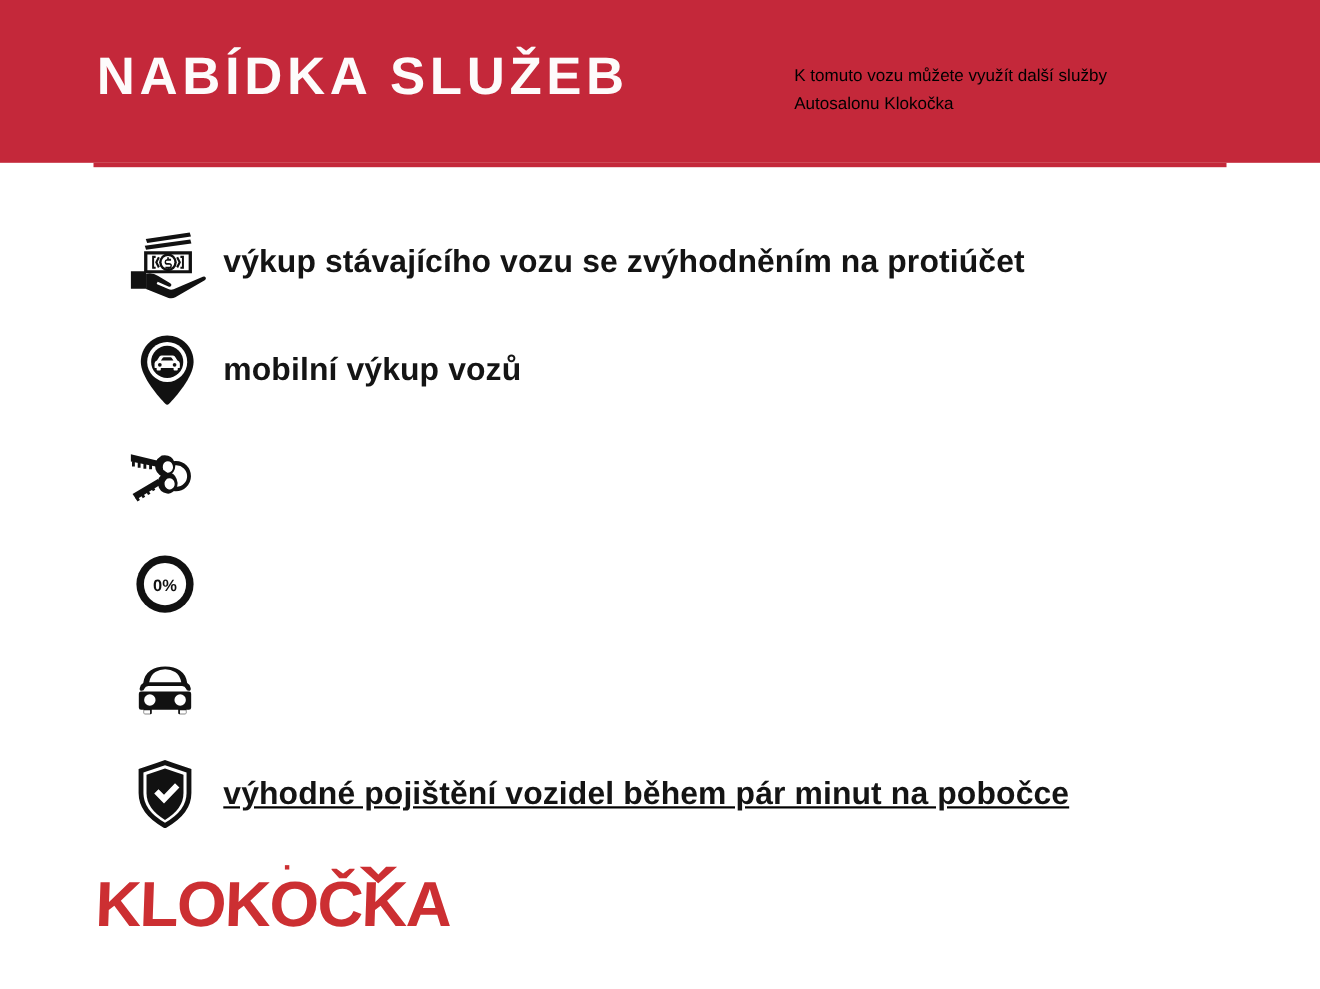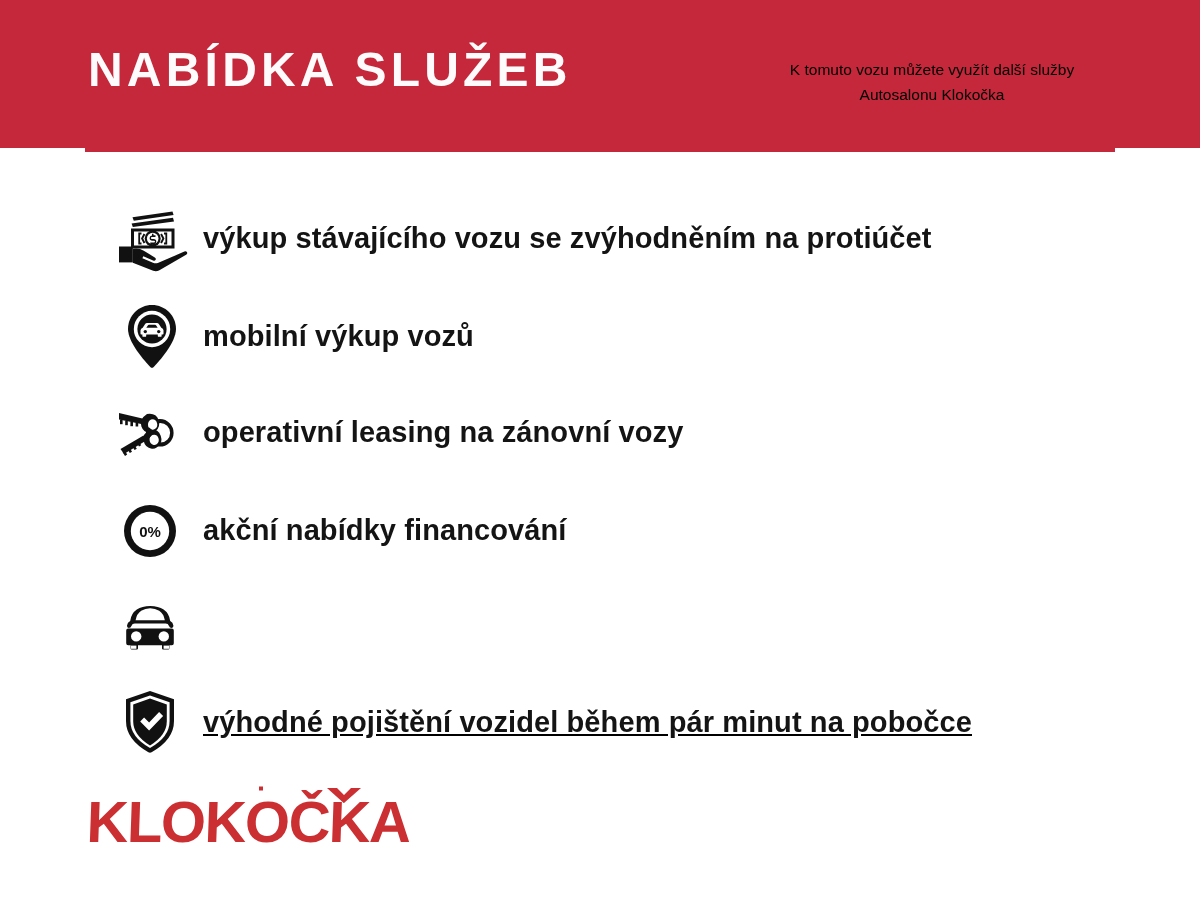--- a/index.html
+++ b/index.html
@@ -17,21 +17,20 @@
     -webkit-font-smoothing: antialiased;
   }
 
   
   .header {
     position: relative;
     width: 1200px;
     height: 148px;
     background: #c4283a;
     box-sizing: border-box;
-    text-align: center;
   }
   
   .header-step {
     position: absolute;
     left: 85px;
     top: 148px;
     width: 1030px;
     height: 4px;
     background: #c4283a;
   }
@@ -198,32 +197,30 @@
           <path d="M33.6 33.0 q8.0 -2.0 11.0 5.4 q3.0 7.4 -4.0 12.2 q-2.2 1.5 -4.8 1.1 q-6.8 -1.1 -8.2 -8.0 q-1.4 -7.0 6.0 -10.7 z"></path>
 
           <path d="M44.0 22.0 a13.8 13.8 0 1 1 -0.4 27.6 a13.8 13.8 0 0 1 0.4 -27.6 z m0.2 4.0 a9.8 9.8 0 1 0 0.2 19.6 a9.8 9.8 0 0 0 -0.2 -19.6 z"></path>
 
           <path d="M35.0 22.5 q4.6 -1.0 6.0 3.4 q1.2 3.8 -2.2 6.2 q-1.4 1.0 -3.0 0.6 q-3.6 -0.9 -3.8 -4.8 q-0.2 -3.8 3.0 -5.4 z" fill="#ffffff"></path>
           <path d="M36.4 38.0 q4.4 -1.2 6.0 3.0 q1.4 3.8 -1.8 6.2 q-1.4 1.0 -3.0 0.7 q-3.6 -0.8 -4.0 -4.6 q-0.4 -3.8 2.8 -5.3 z" fill="#ffffff"></path>
           <path d="M32.8 30.2 q3.2 2.0 5.2 5.4 q-2.6 2.2 -4.4 5.4 q-2.6 -3.0 -2.8 -6.0 q-0.2 -3.0 2.0 -4.8 z" fill="#111111"></path>
         </g>
       </svg>
     </span>
-    <span class="service-label">operativní leasing na zánovní vozy</span>
   </div>
 
   <div class="service-row row-3">
     <span class="service-icon">
       <svg width="72" height="72" viewBox="0 0 72 72" aria-hidden="true">
         <circle cx="34" cy="36" r="26" fill="#111111"></circle>
         <circle cx="34" cy="36" r="19.2" fill="#ffffff"></circle>
         <text x="34" y="42.4" text-anchor="middle" font-family="'Liberation Sans', sans-serif" font-size="15" font-weight="700" fill="#111111">0%</text>
       </svg>
     </span>
-    <span class="service-label">akční nabídky financování</span>
   </div>
 
   <div class="service-row row-4">
     <span class="service-icon">
       <svg width="72" height="72" viewBox="0 0 72 72" aria-hidden="true">
         <g fill="#111111">
           <path d="M11.0 34.6 q0.4 -3.2 3.2 -4.6 q1.0 -7.6 6.6 -11.4 q5.2 -3.6 13.4 -3.6 q8.2 0 13.4 3.6 q5.6 3.8 6.6 11.4 q2.8 1.4 3.2 4.6 q0.3 2.4 -1.8 2.4 q-2.0 0 -2.6 -2.0 q-0.8 -2.4 -3.4 -2.4 H18.8 q-2.6 0 -3.4 2.4 q-0.6 2.0 -2.6 2.0 q-2.1 0 -1.8 -2.4 z"></path>
           <path d="M19.6 29.2 q1.2 -6.6 5.6 -9.4 q4.0 -2.5 9.0 -2.5 q5.0 0 9.0 2.5 q4.4 2.8 5.6 9.4 z" fill="#ffffff"></path>
           <path d="M12.2 37.6 h43.6 q2.0 0 2.0 2.0 v12.6 q0 2.0 -2.0 2.0 h-2.4 v3.0 q0 1.2 -1.2 1.2 h-5.0 q-1.2 0 -1.2 -1.2 v-3.0 H22.0 v3.0 q0 1.2 -1.2 1.2 h-5.0 q-1.2 0 -1.2 -1.2 v-3.0 h-2.4 q-2.0 0 -2.0 -2.0 V39.6 q0 -2.0 2.0 -2.0 z"></path>
           <circle cx="20.2" cy="45.4" r="5.2" fill="#ffffff"></circle>

